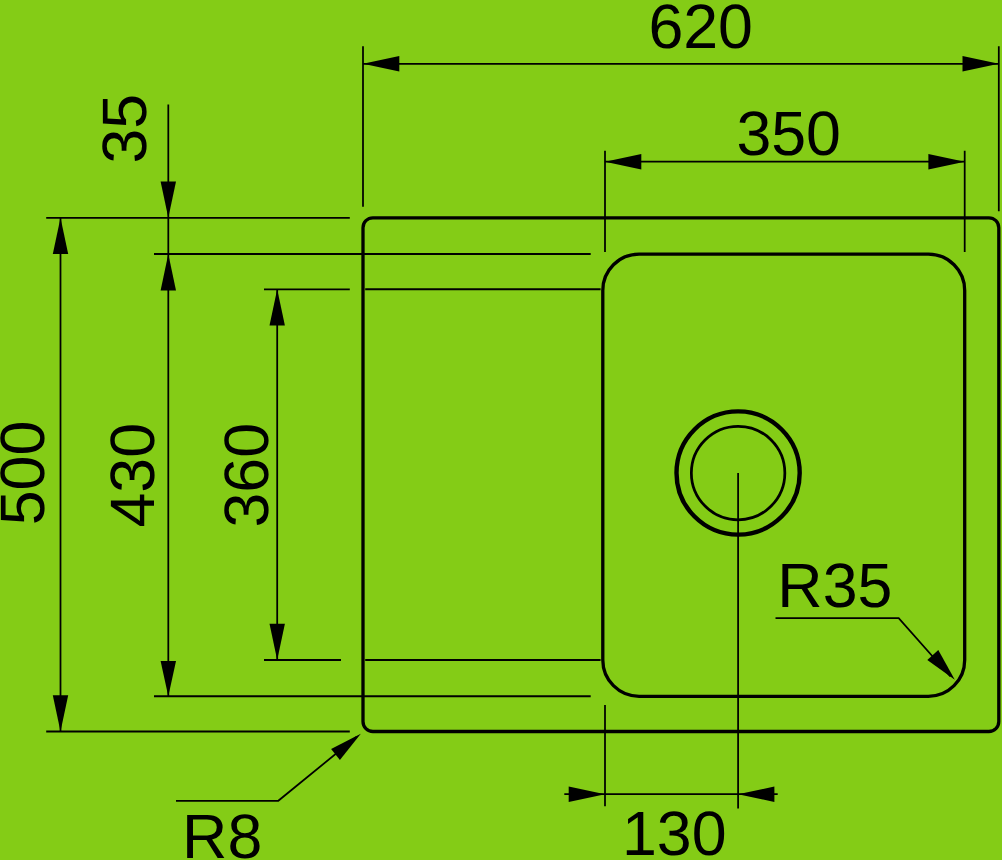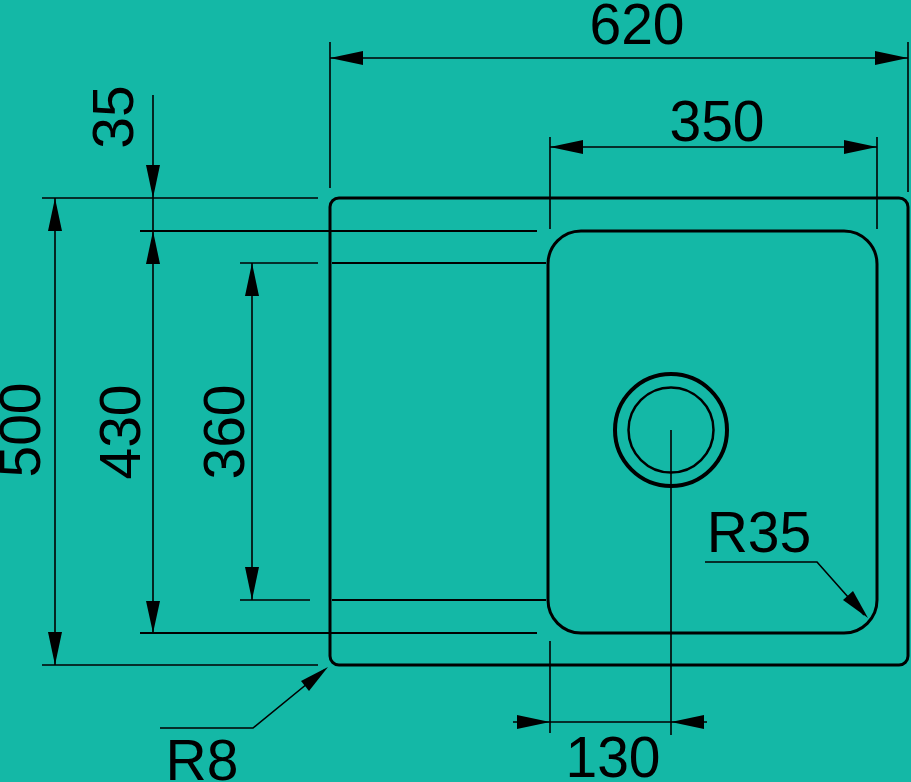--- a/index.html
+++ b/index.html
@@ -1,16 +1,16 @@
 <!DOCTYPE html>
 <html><head>
 <meta charset="utf-8">
 <style>
   html,body{margin:0;padding:0;background:#ffffff;}
-  #stage{position:relative;width:911px;height:782px;background:#14b8a6;overflow:hidden;}
+  #stage{position:relative;width:911px;height:782px;background:#84cc16;overflow:hidden;}
   svg{display:block;}
   .obj{stroke:#000;fill:none;stroke-width:3;}
   .obj-thick{stroke:#000;fill:none;stroke-width:4;}
   .obj-mid{stroke:#000;fill:none;stroke-width:2.5;}
   .thin{stroke:#000;fill:none;stroke-width:1.8;}
   .dim{stroke:#000;fill:none;stroke-width:1.6;}
   .arrow{fill:#000;stroke:none;}
   .lbl{font-family:"Liberation Sans",sans-serif;font-size:57px;fill:#000;}
 </style>
 </head>

